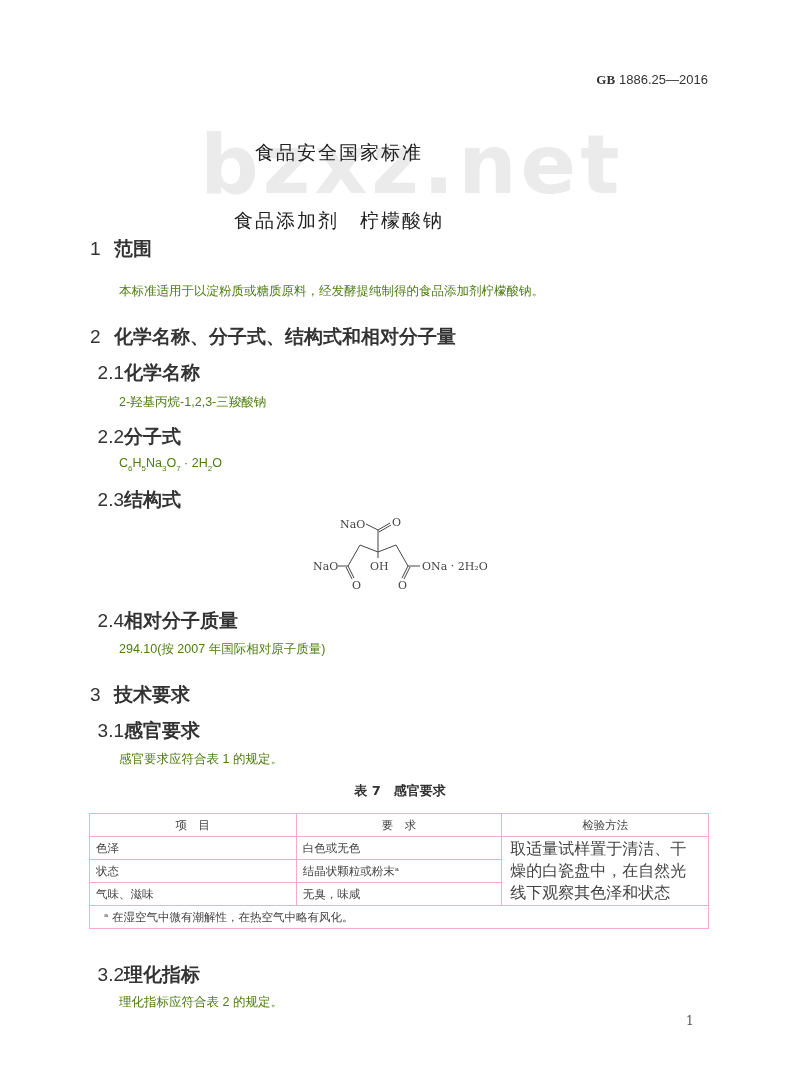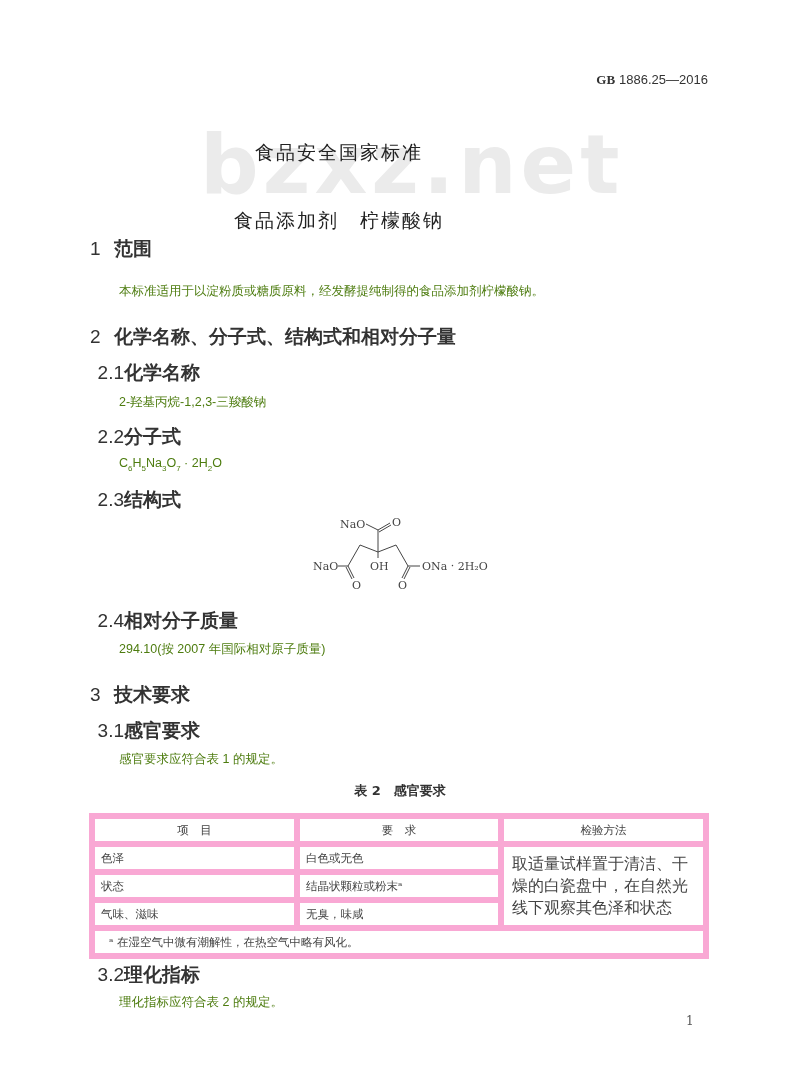--- a/index.html
+++ b/index.html
@@ -25,21 +25,21 @@
     .h2 .num { width: 34px; text-align: right; }
     .p { left: 119px; font-family: Liberation Sans, sans-serif; font-size: 12.5px; color: #4d7c0f; }
     .formula sub { font-size: 8px; }
     .structure { top: 508px; left: 310px; width: 190px; height: 82px; }
     .tbl-caption { top: 782px; left: 0; width: 800px; text-align: center; font-family: "DejaVu Sans", sans-serif;
       font-size: 13px; font-weight: bold; color: #333; }
     table.t1 {
       position: absolute; top: 813px; left: 89px; width: 620px; border-collapse: collapse;
       font-family: "DejaVu Serif", serif; font-size: 11.5px; color: #444;
     }
-    table.t1 td, table.t1 th { border: 6px solid #f9a8d4; padding: 0 6px; height: 22px; font-weight: normal; text-align: left; }
+    table.t1 td, table.t1 th { border: 1px solid #f9a8d4; padding: 0 6px; height: 22px; font-weight: normal; text-align: left; }
     table.t1 th { text-align: center; height: 22px; }
     table.t1 td.method { line-height: 22px; padding: 0 8px; font-size: 16px; }
     table.t1 td.note { padding-left: 14px; height: 22px; }
     .page-num { top: 1014px; left: 686px; font-family: "DejaVu Serif", serif; font-size: 12px; color: #555; }
   </style>
 </head>
 <body>
 
 <div class="abs std-code">
   <b>GB</b><span>1886.25—2016</span>
@@ -119,21 +119,21 @@
 
 <div class="abs h h1" style="top:682px">
   <span class="num">3</span><span>技术要求</span>
 </div>
 
 <div class="abs h h2" style="top:718px">
   <span class="num">3.1</span><span>感官要求</span>
 </div>
 <div class="abs p" style="top:751px">感官要求应符合表 1 的规定。</div>
 
-<div class="abs tbl-caption">表 2　感官要求</div>
+<div class="abs tbl-caption">表 7　感官要求</div>
 
 <table class="t1">
   <colgroup>
       <col style="width:207px">
       <col style="width:206px">
       <col style="width:207px">
     </colgroup>
   <tbody>
       <tr>
     <th>项　目</th>

